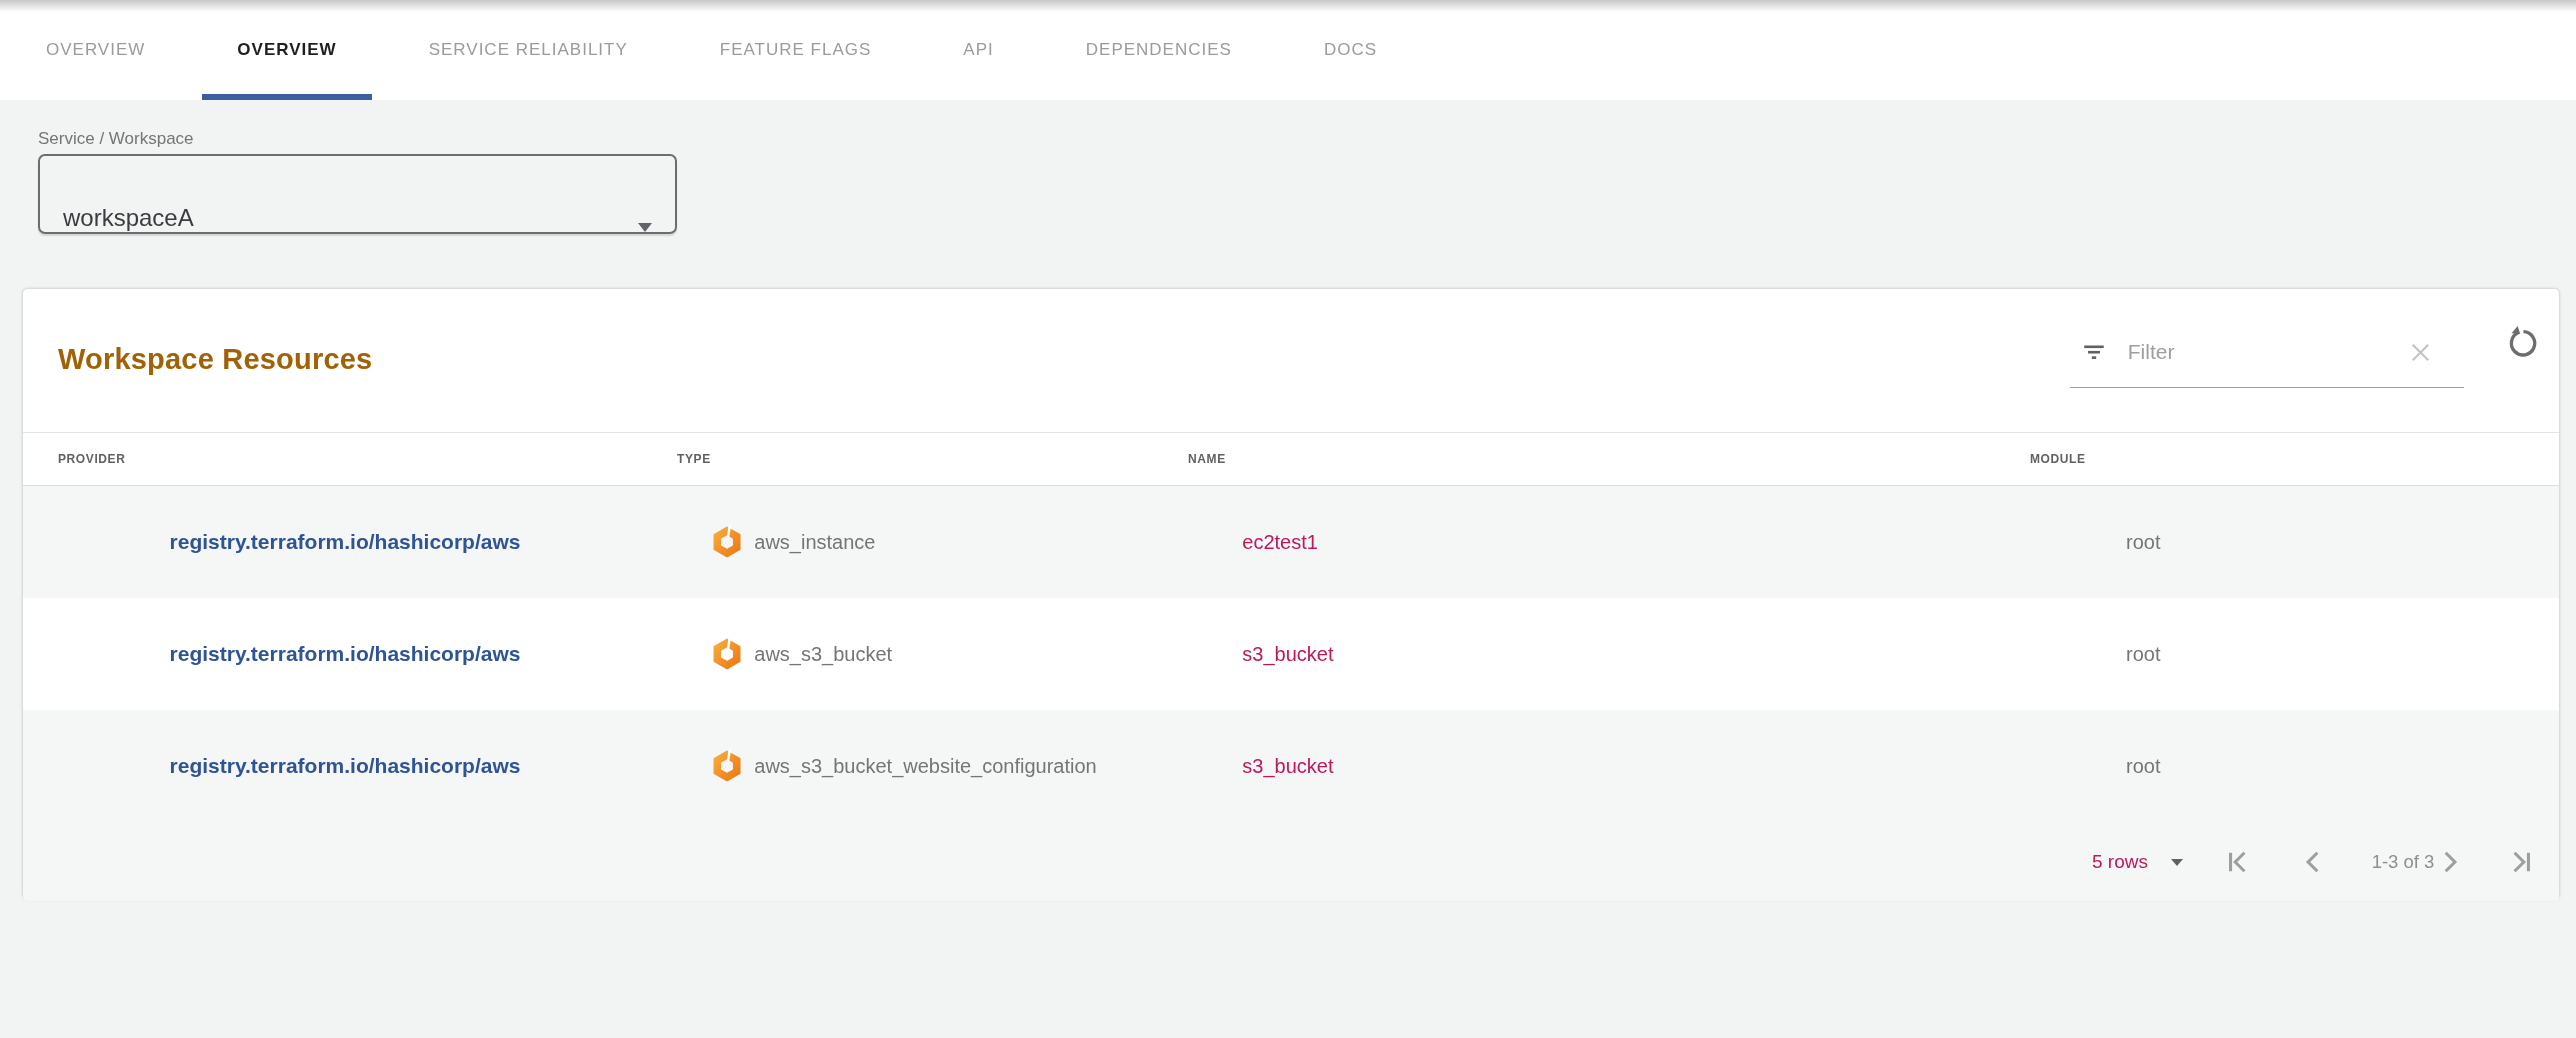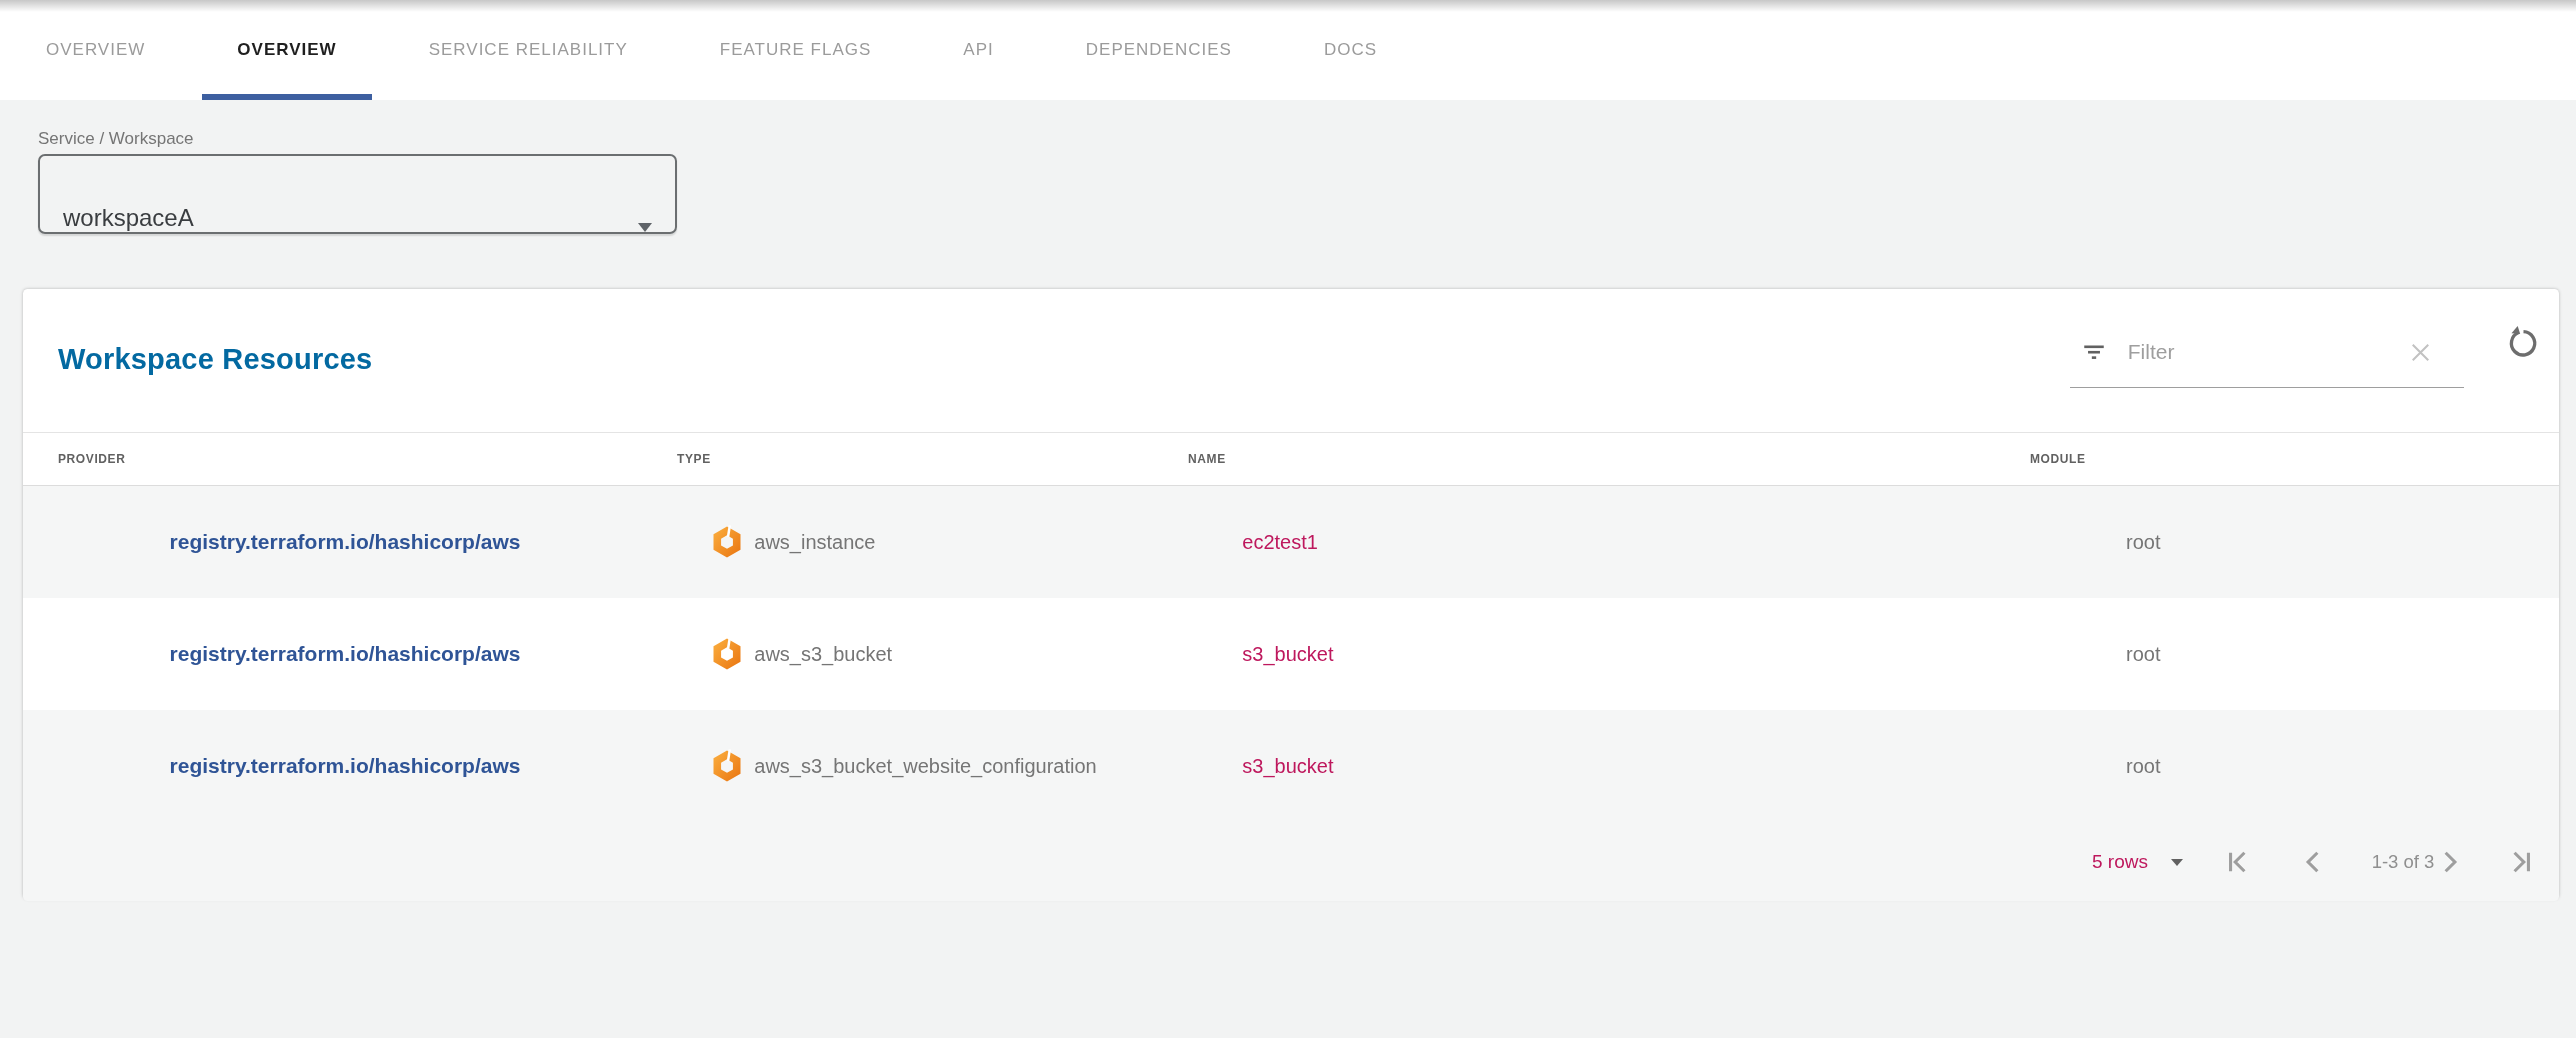--- a/index.html
+++ b/index.html
@@ -52,21 +52,21 @@
   }
   
   .card{
     position:absolute;left:23px;top:289px;width:2536px;height:609px;
     background:#ffffff;border-radius:4.6px;
     box-shadow:0 0.8px 3.1px rgba(0,0,0,0.28);
   }
   .card-header{position:relative;height:143px;}
   .card-title{
     position:absolute;left:35px;top:54px;
-    font-size:29px;font-weight:700;color:#0369a1;letter-spacing:0.2px;
+    font-size:29px;font-weight:700;color:#a16207;letter-spacing:0.2px;
   }
   .filter-group{
     position:absolute;right:95px;top:28px;width:394px;height:71px;
     border-bottom:1.5px solid #9e9e9e;
     display:flex;align-items:center;box-sizing:border-box;
     padding:0 6.2px 0 10.8px;
   }
   .filter-icon{width:26px;height:26px;flex:0 0 auto;}
   .filter-input{
     flex:1;border:none;outline:none;background:transparent;

